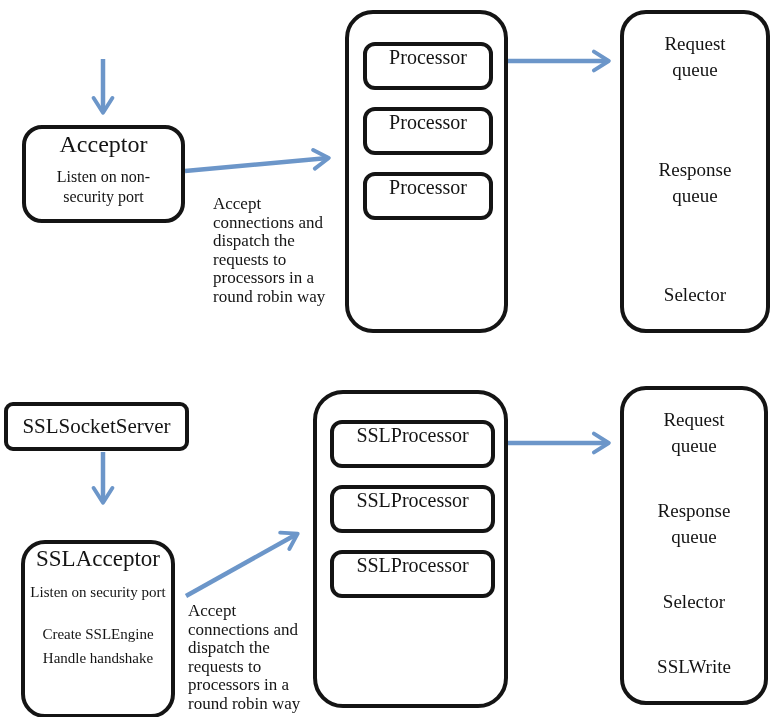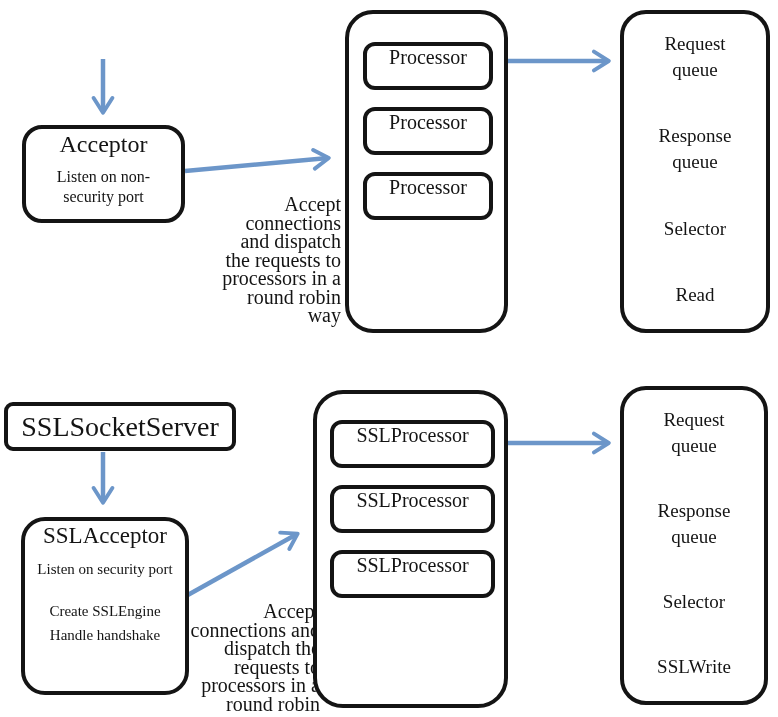--- a/index.html
+++ b/index.html
@@ -24,21 +24,21 @@
     position:absolute; box-sizing:border-box; background:#ffffff;
     border:4px solid #141414; border-radius:12px; font-size:20px;
     display:flex; justify-content:center;
   }
   .panel {
     border-radius:26px; display:flex; flex-direction:column;
     justify-content:space-between; padding:17px 0 21px;
   }
   .panel-item { font-size:19px; line-height:26px; width:104px; margin:0 auto; }
   .note {
-    position:absolute; font-size:20px; line-height:18.5px; text-align:right;
+    position:absolute; font-size:17px; line-height:18.5px; text-align:left;
   }
   .arrows { position:absolute; left:0; top:0; pointer-events:none; }
 </style>
 </head>
 <body>
 
 <div class="canvas">
 
   <svg class="arrows" width="778" height="717" viewBox="0 0 778 717">
     <defs>
@@ -72,28 +72,27 @@
     <span>Processor</span>
   </div>
   <div class="proc-box" style="left:363px; top:172px; width:130px; height:48px;">
     <span>Processor</span>
   </div>
 
   <div class="box panel" style="left:620px; top:10px; width:150px; height:323px;">
     <div class="panel-item">Request queue</div>
     <div class="panel-item">Response queue</div>
     <div class="panel-item">Selector</div>
-    <div class="panel-item">Read</div>
   </div>
 
-  <div class="box server-box" style="left:4px; top:402px; width:232px; height:49px; font-size:28px;">
+  <div class="box server-box" style="left:4px; top:402px; width:185px; height:49px; font-size:21px;">
     <span>SSLSocketServer</span>
   </div>
 
-  <div class="box acceptor-box" style="left:21px; top:517px; width:168px; height:178px; border-radius:24px;">
+  <div class="box acceptor-box" style="left:21px; top:540px; width:154px; height:178px; border-radius:24px;">
     <div class="acceptor-title" style="font-size:23px;">SSLAcceptor</div>
     <div class="acceptor-sub" style="font-size:15px;">Listen on security port</div>
     <div class="acceptor-note">Create SSLEngine Handle handshake</div>
   </div>
 
   <div class="note" style="left:188px; top:602px; width:132px;">Accept connections and dispatch the requests to processors in a round robin way</div>
 
   <div class="box proc-container" style="left:313px; top:390px; width:195px; height:318px; border-radius:30px;"></div>
   <div class="proc-box" style="left:330px; top:420px; width:165px; height:48px;">
     <span>SSLProcessor</span>

